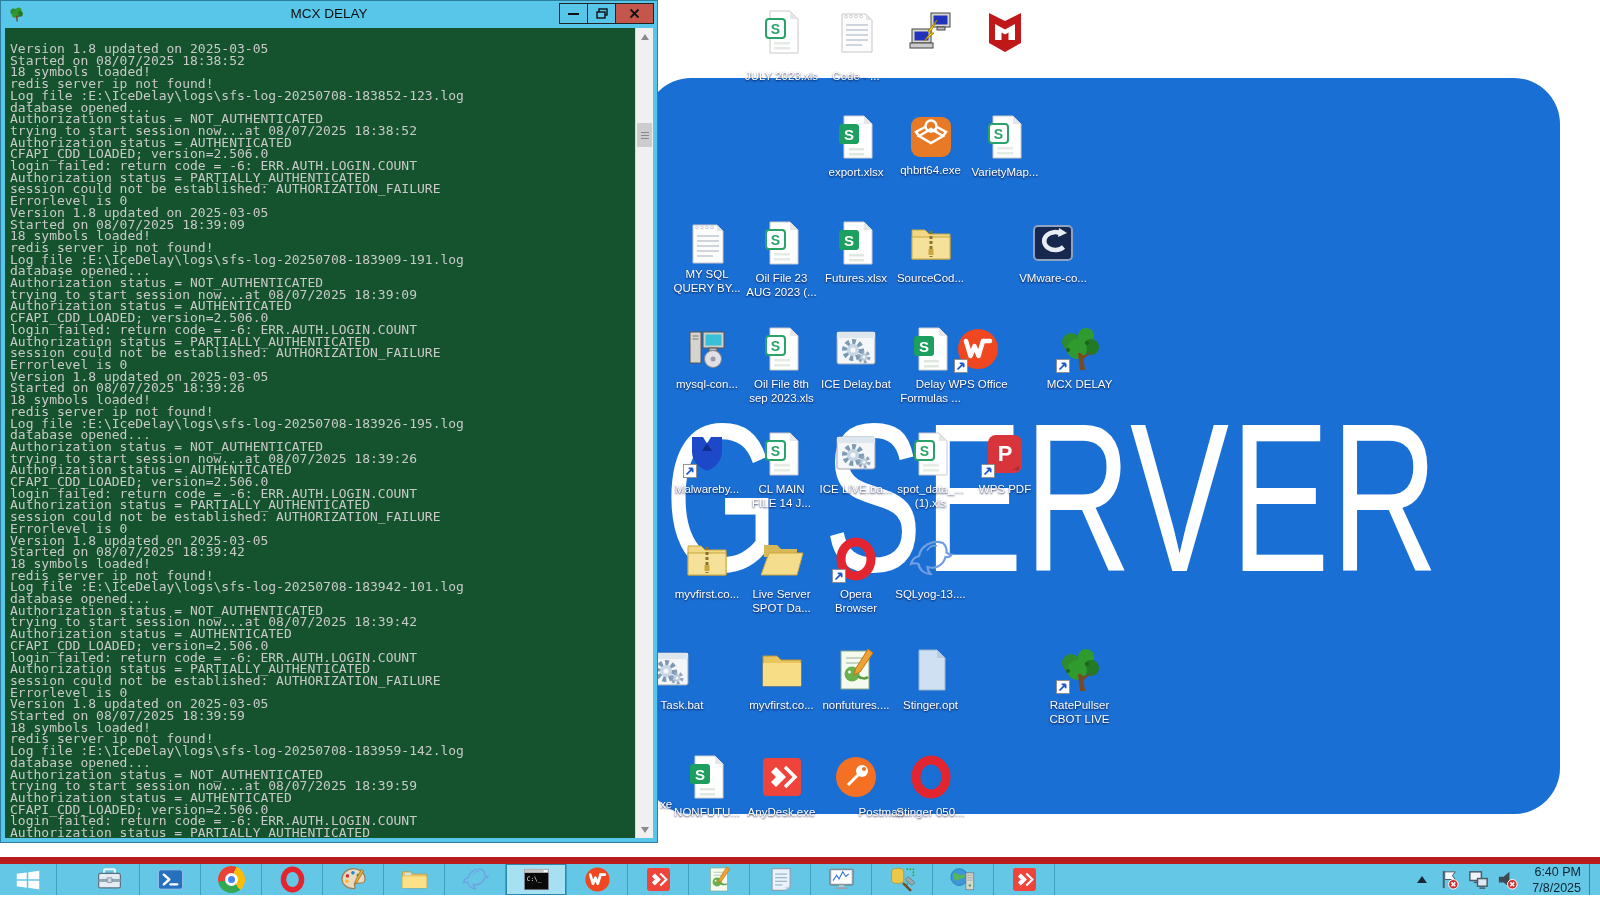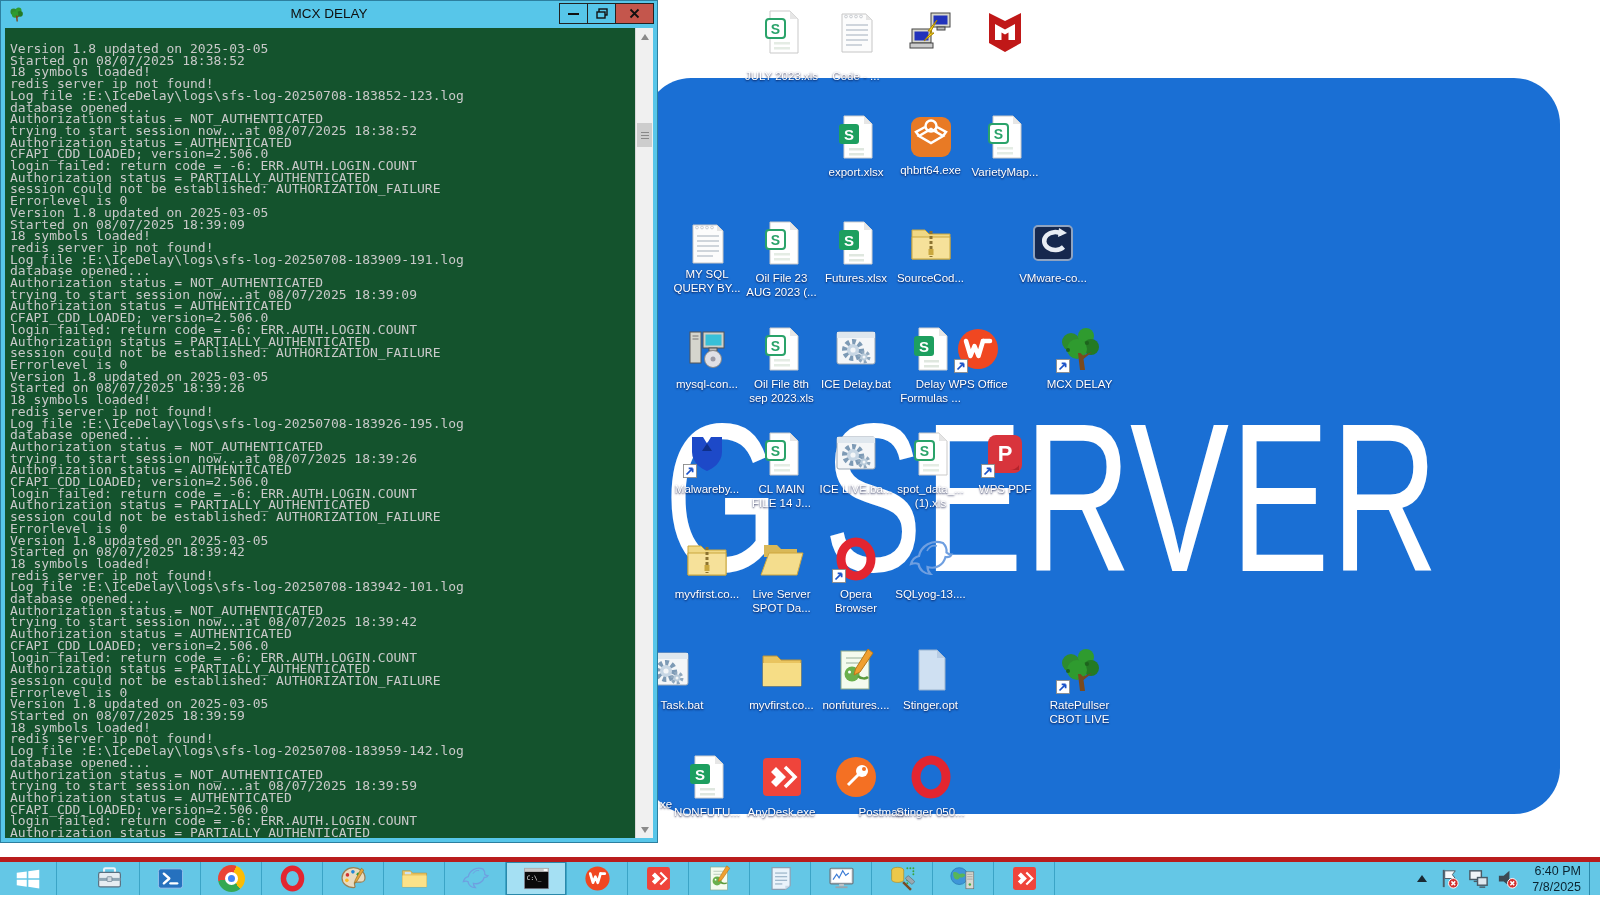--- a/index.html
+++ b/index.html
@@ -45,21 +45,21 @@
              border-left:1px solid #d8d8d8;}
   .sb-arrow{position:absolute;left:0;width:17px;height:17px;display:flex;align-items:center;justify-content:center;}
   .tri-up{width:0;height:0;border-left:4px solid transparent;border-right:4px solid transparent;border-bottom:6px solid #8a8a8a;}
   .tri-down{width:0;height:0;border-left:4px solid transparent;border-right:4px solid transparent;border-top:6px solid #8a8a8a;}
   .sb-thumb{position:absolute;left:1px;top:95px;width:15px;height:24px;background:#cdcdcd;
             display:flex;flex-direction:column;align-items:center;justify-content:center;gap:2px;}
   .sb-thumb i{display:block;width:8px;height:1px;background:#888;}
 
   
   .taskbar{position:absolute;left:0;top:857px;width:1600px;height:38px;background:#64c7e6;
-           border-top:5px solid #b91c1c;display:flex;align-items:stretch;box-sizing:border-box;gap:22px;}
+           border-top:7px solid #b91c1c;display:flex;align-items:stretch;box-sizing:border-box;gap:22px;}
   .start{width:56px;display:flex;align-items:center;justify-content:center;
          border-right:1px solid #3ba4c6;}
   .start svg{width:30px;height:30px;}
   .tslot{width:61px;display:flex;align-items:center;justify-content:center;
          border-right:1px solid #3ba4c6;position:relative;box-sizing:border-box;}
   .tslot svg{width:29px;height:29px;}
   .tslot.active{background:#a5e0f3;box-shadow:inset 0 0 0 1px #2a89ab;}
   .chrome-disc{width:27px;height:27px;border-radius:50%;position:relative;
       background:conic-gradient(from 140deg,#34a853 0 120deg,#ea4335 120deg 240deg,#fbbc05 240deg 360deg);}
   .chrome-disc::after{content:"";position:absolute;inset:7px;background:#4285f4;

